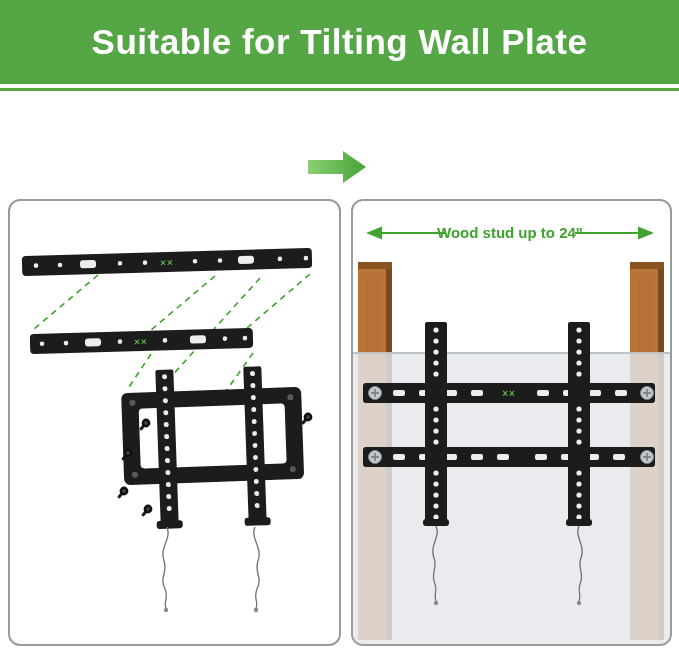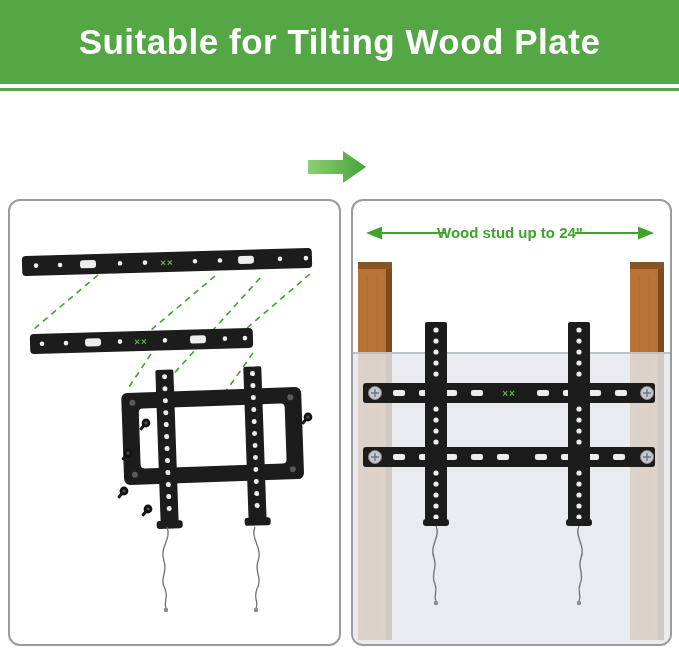--- a/index.html
+++ b/index.html
@@ -54,21 +54,21 @@
   }
   .cord{stroke:#6f6f6f;stroke-width:1.3;fill:none;}
   .hole{fill:#ededed;}
 </style>
 </head>
 <body>
 
 <div class="canvas">
 
   <header class="banner">
-    <h1>Suitable for Tilting Wood Plate</h1>
+    <h1>Suitable for Tilting Wall Plate</h1>
   </header>
   <div class="banner-rule"></div>
 
   <div class="transition-arrow">
     <svg viewBox="0 0 60 36" width="60" height="36">
       <defs>
         <linearGradient id="arrowGrad" x1="0" y1="0" x2="1" y2="0">
           <stop offset="0" stop-color="#8ccf74"></stop>
           <stop offset="1" stop-color="#46a337"></stop>
         </linearGradient>

